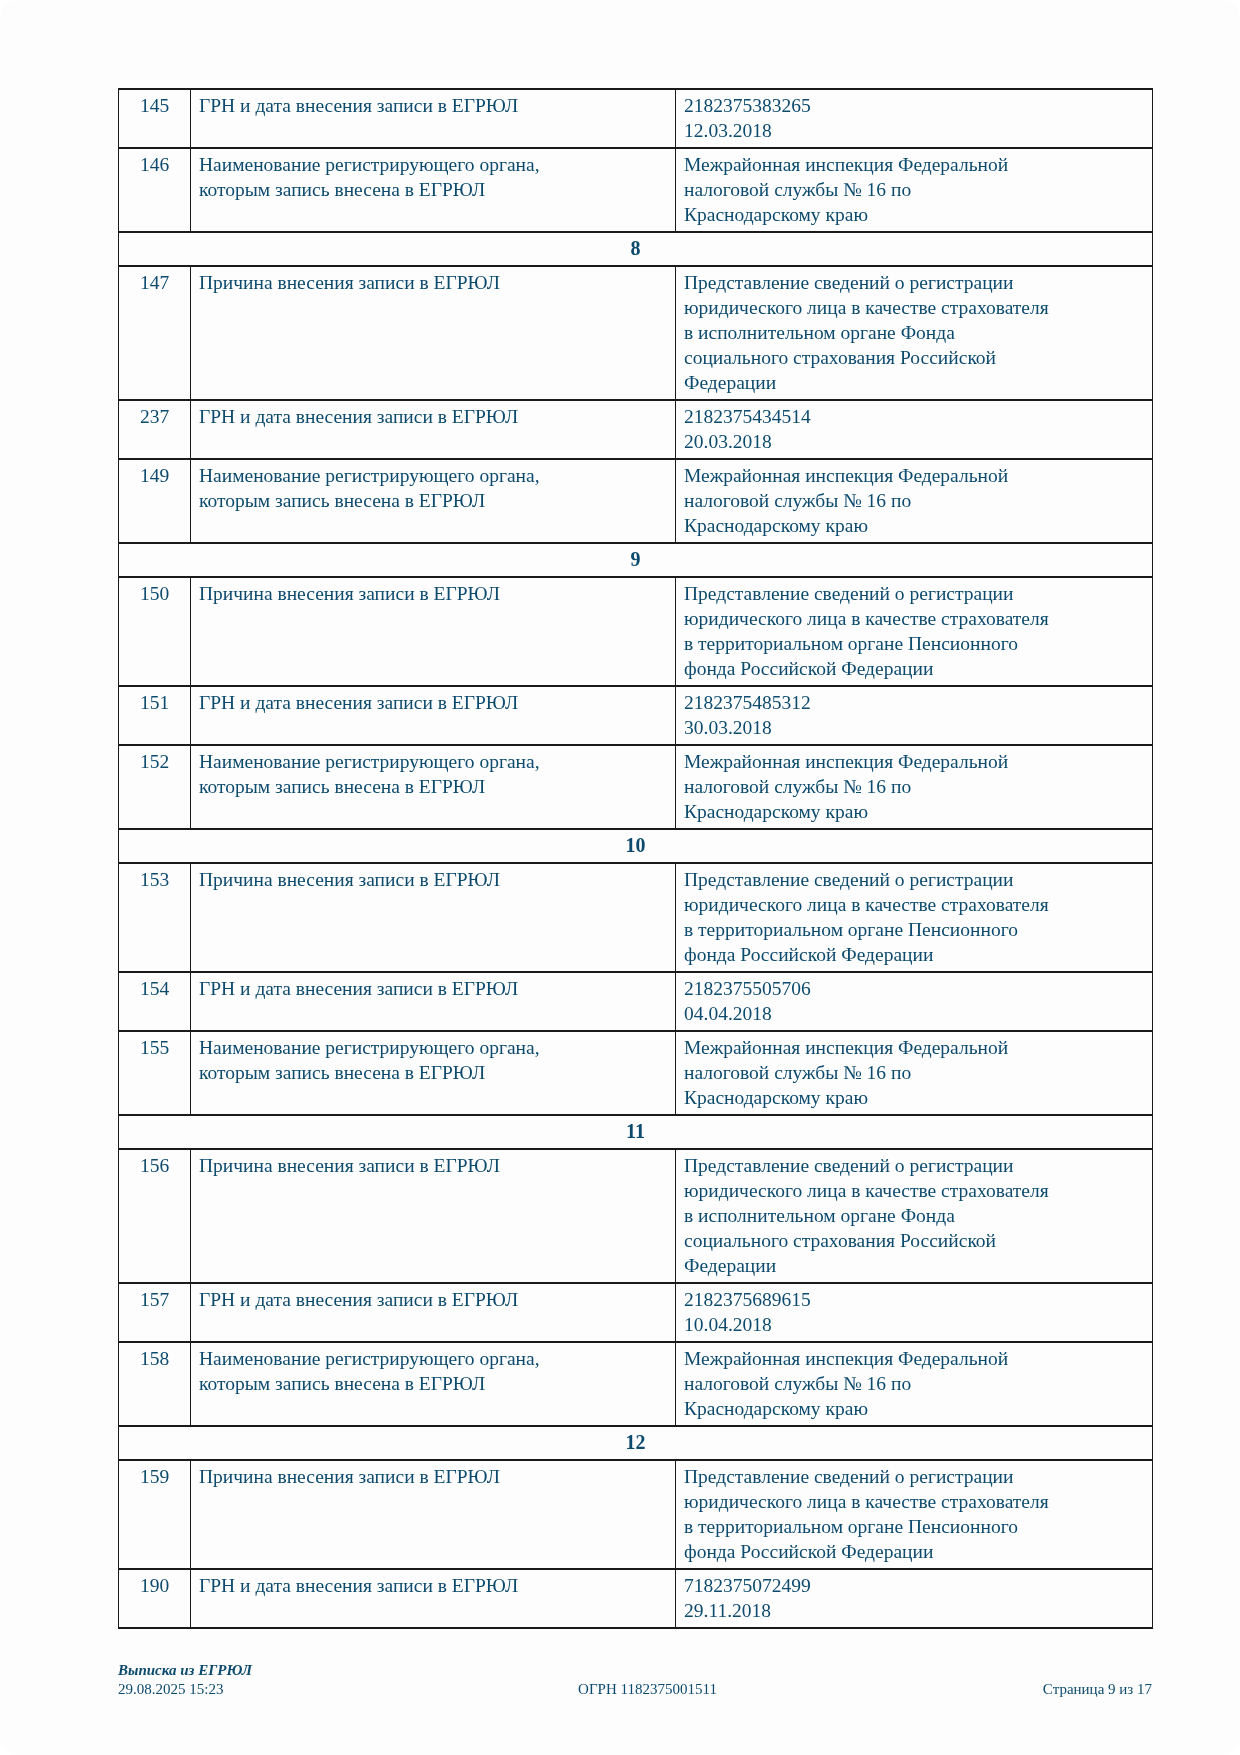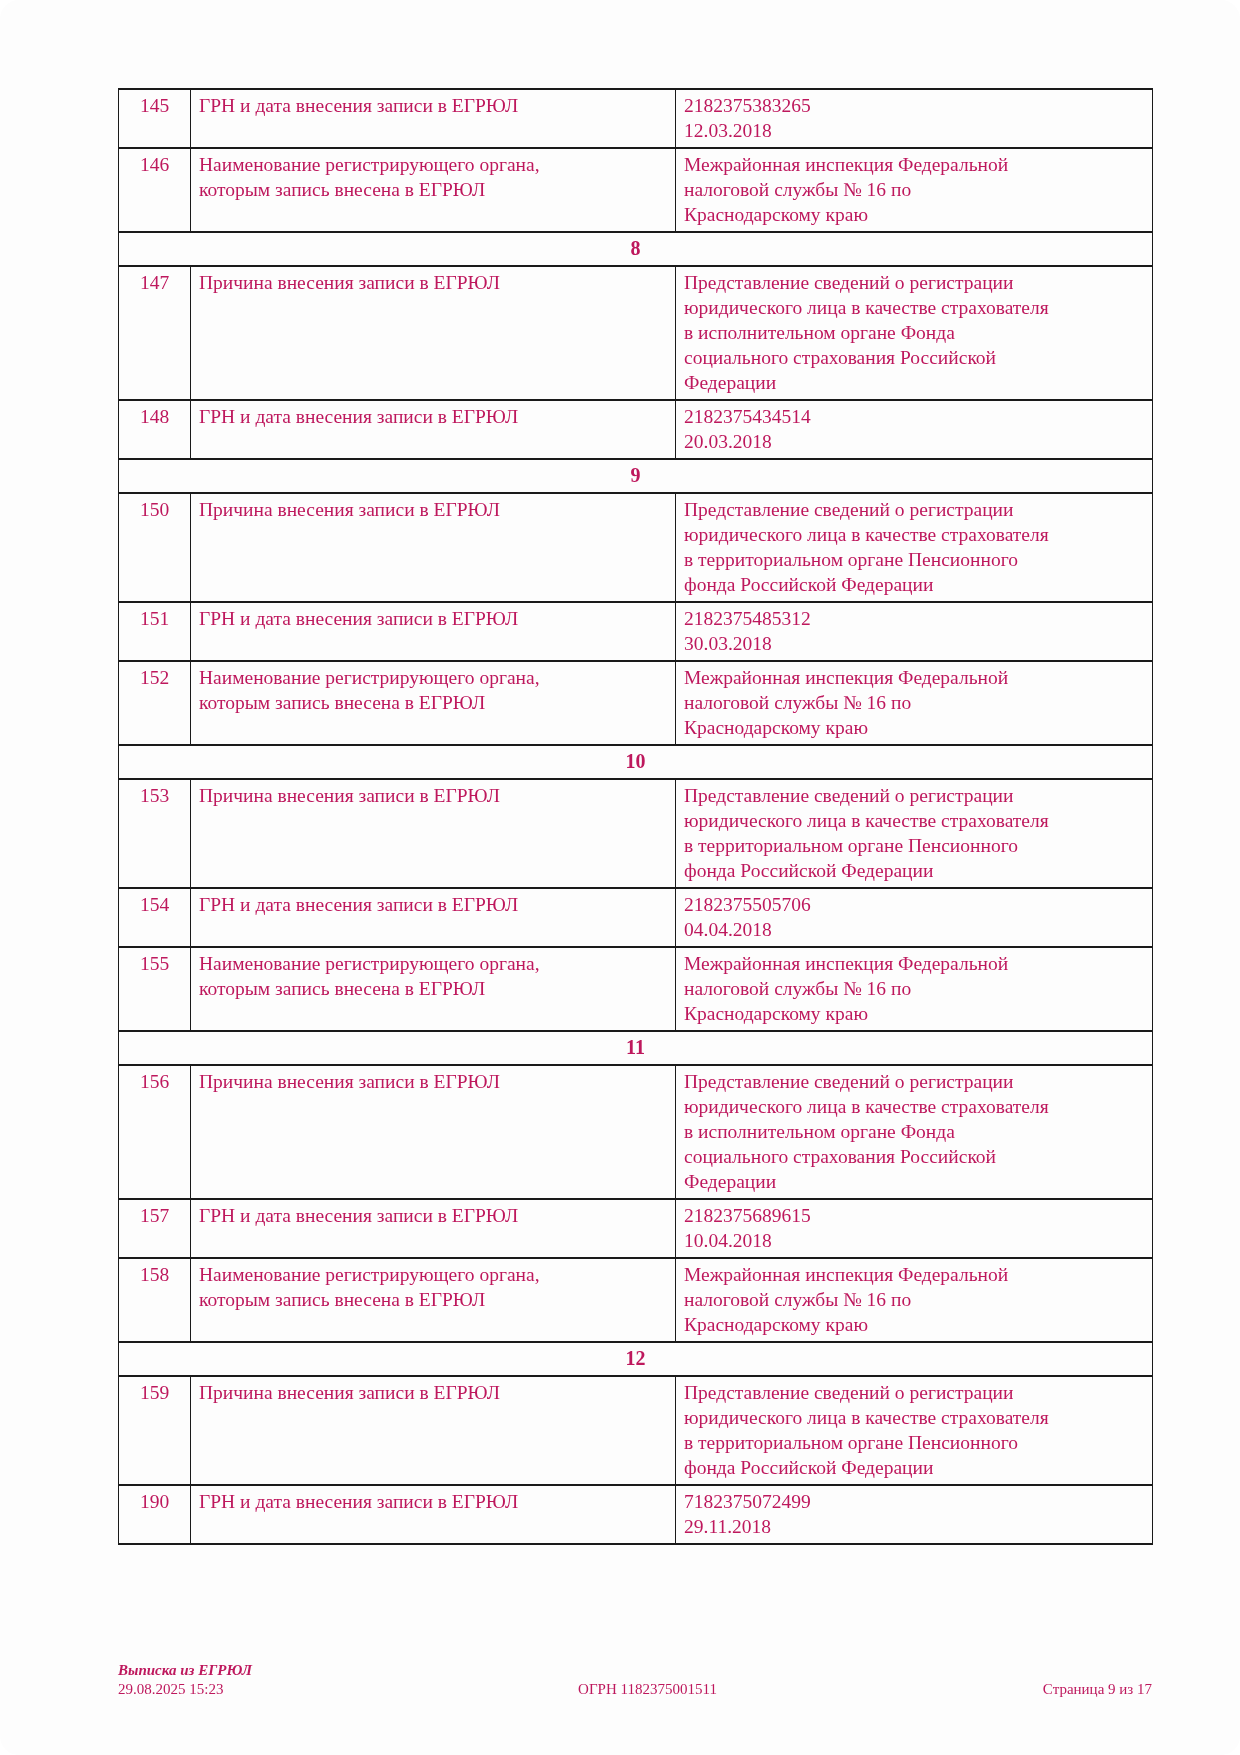--- a/index.html
+++ b/index.html
@@ -5,21 +5,21 @@
   html, body {
     margin: 0;
     padding: 0;
     background: #ffffff;
   }
   .page {
     position: relative;
     width: 1240px;
     height: 1755px;
     background: #fdfdfd;
-    color: #be185d;
+    color: #0c4a6e;
     font-family: "Liberation Serif", "DejaVu Serif", serif;
     overflow: hidden;
     border-radius: 19px;
   }
   table.doc-table {
     position: absolute;
     left: 118px;
     top: 88px;
     width: 1034px;
     border-collapse: collapse;
@@ -98,24 +98,32 @@
         <tr>
           <td class="num-cell">147</td>
           <td class="label-cell">Причина внесения записи в ЕГРЮЛ</td>
           <td class="value-cell">Представление сведений о регистрации
 юридического лица в качестве страхователя
 в исполнительном органе Фонда
 социального страхования Российской
 Федерации</td>
         </tr>
         <tr>
-          <td class="num-cell">148</td>
+          <td class="num-cell">237</td>
           <td class="label-cell">ГРН и дата внесения записи в ЕГРЮЛ</td>
           <td class="value-cell">2182375434514
 20.03.2018</td>
+        </tr>
+        <tr>
+          <td class="num-cell">149</td>
+          <td class="label-cell">Наименование регистрирующего органа,
+которым запись внесена в ЕГРЮЛ</td>
+          <td class="value-cell">Межрайонная инспекция Федеральной
+налоговой службы № 16 по
+Краснодарскому краю</td>
         </tr>
         <tr>
           <td colspan="3" class="section-cell">9</td>
         </tr>
         <tr>
           <td class="num-cell">150</td>
           <td class="label-cell">Причина внесения записи в ЕГРЮЛ</td>
           <td class="value-cell">Представление сведений о регистрации
 юридического лица в качестве страхователя
 в территориальном органе Пенсионного

